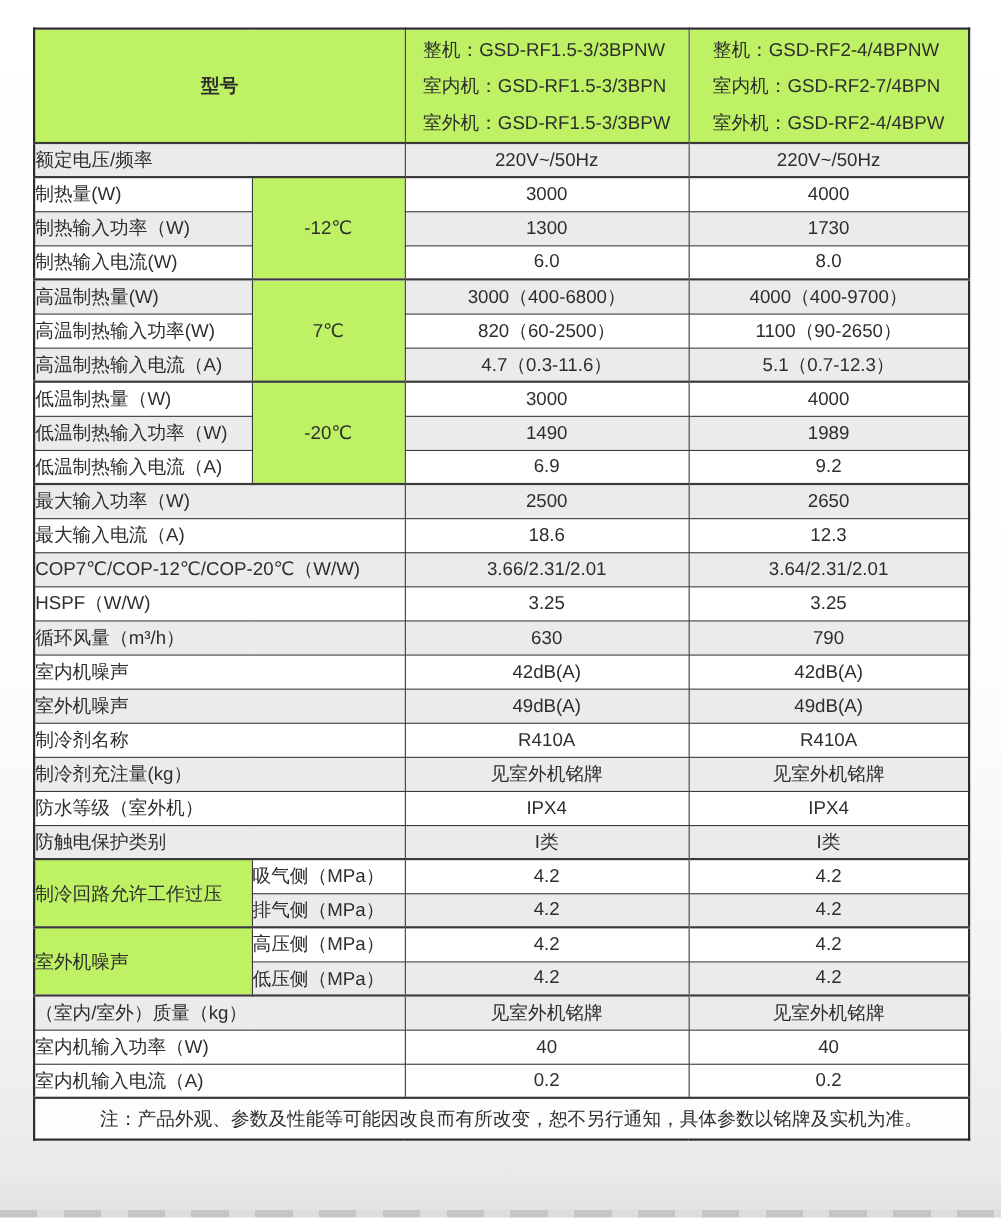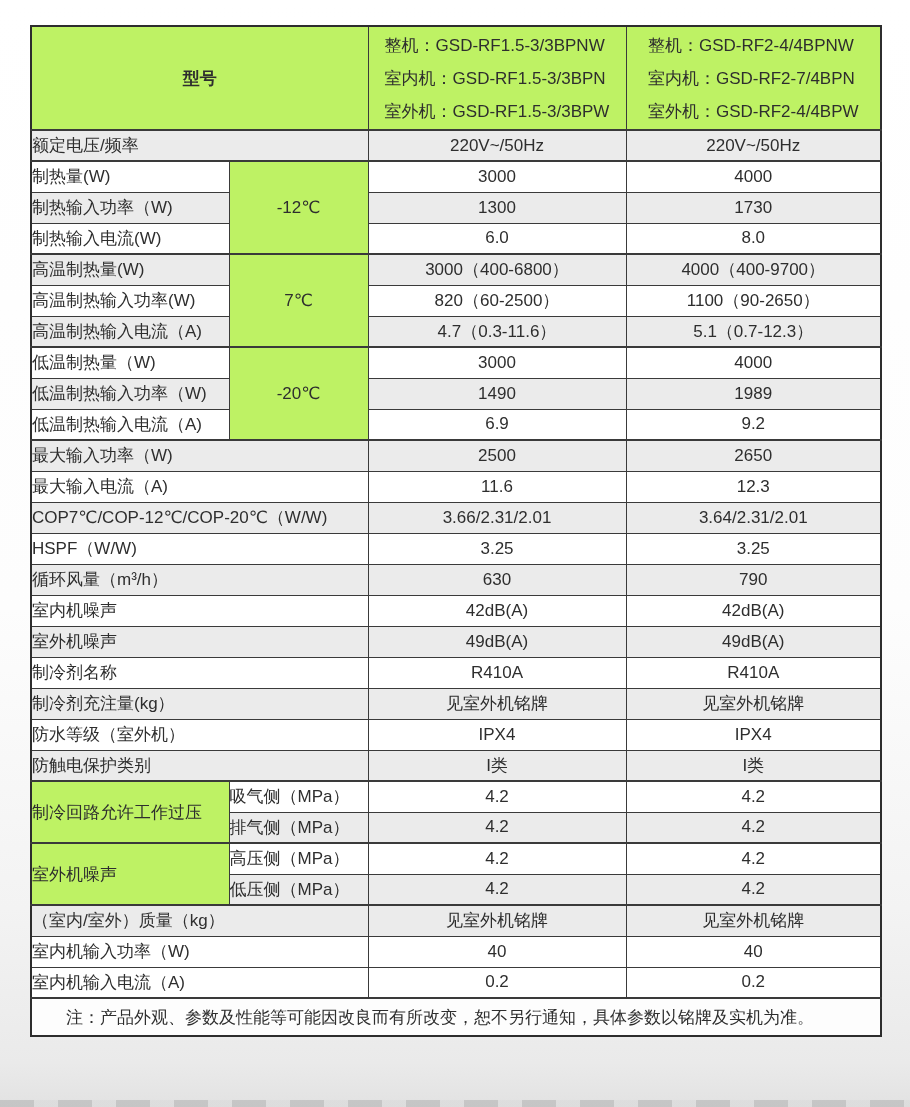--- a/index.html
+++ b/index.html
@@ -42,21 +42,21 @@
   tr.g td.merge, td.merge { background: #bef264; }
   tr.hdr td { height: 104px; }
   td.model-label { text-align: center; font-size: 18px; font-weight: bold; }
   td.models { text-align: center; vertical-align: middle; }
   .mwrap { display: inline-block; text-align: left; }
   .mwrap div { line-height: 33px; font-size: 17px; }
   tr.note-row td {
     height: 38px;
     border-top-width: 2px;
     text-align: left;
-    padding-left: 34px;
+    padding-left: 59px;
     font-size: 17px;
     background: #fdfdfd;
   }
   .bottom-edge {
     position: absolute;
     left: 0; bottom: 0;
     width: 100%; height: 7px;
     background: repeating-linear-gradient(90deg,
       rgba(120,120,120,0.45) 0 34px,
       rgba(190,190,190,0.25) 34px 58px);
@@ -151,21 +151,21 @@
       <td class="val v2">9.2</td>
     </tr>
 
     <tr class="g thick">
       <td class="lbl" colspan="2">最大输入功率（W)</td>
       <td class="val v2">2500</td>
       <td class="val v2">2650</td>
     </tr>
     <tr>
       <td class="lbl" colspan="2">最大输入电流（A)</td>
-      <td class="val v2">11.6</td>
+      <td class="val v2">18.6</td>
       <td class="val v2">12.3</td>
     </tr>
     <tr class="g">
       <td class="lbl" colspan="2">COP7℃/COP-12℃/COP-20℃（W/W)</td>
       <td class="val v2">3.66/2.31/2.01</td>
       <td class="val v2">3.64/2.31/2.01</td>
     </tr>
     <tr>
       <td class="lbl" colspan="2">HSPF（W/W)</td>
       <td class="val v2">3.25</td>

